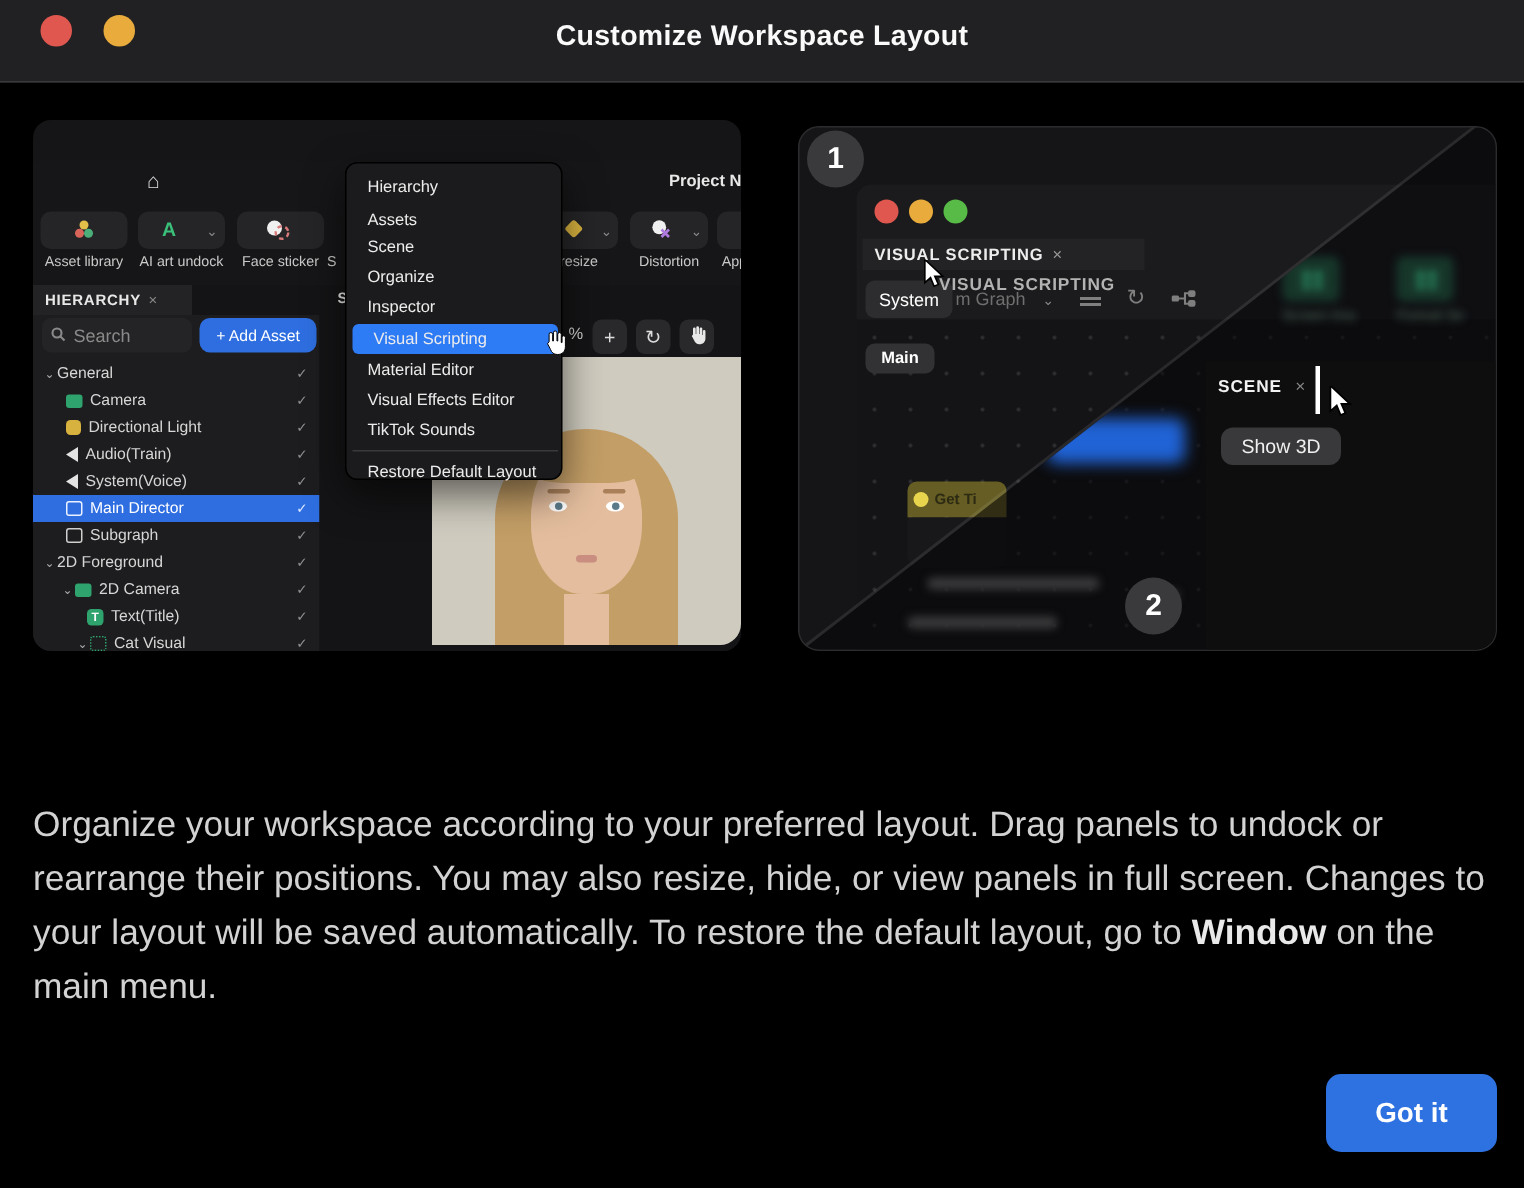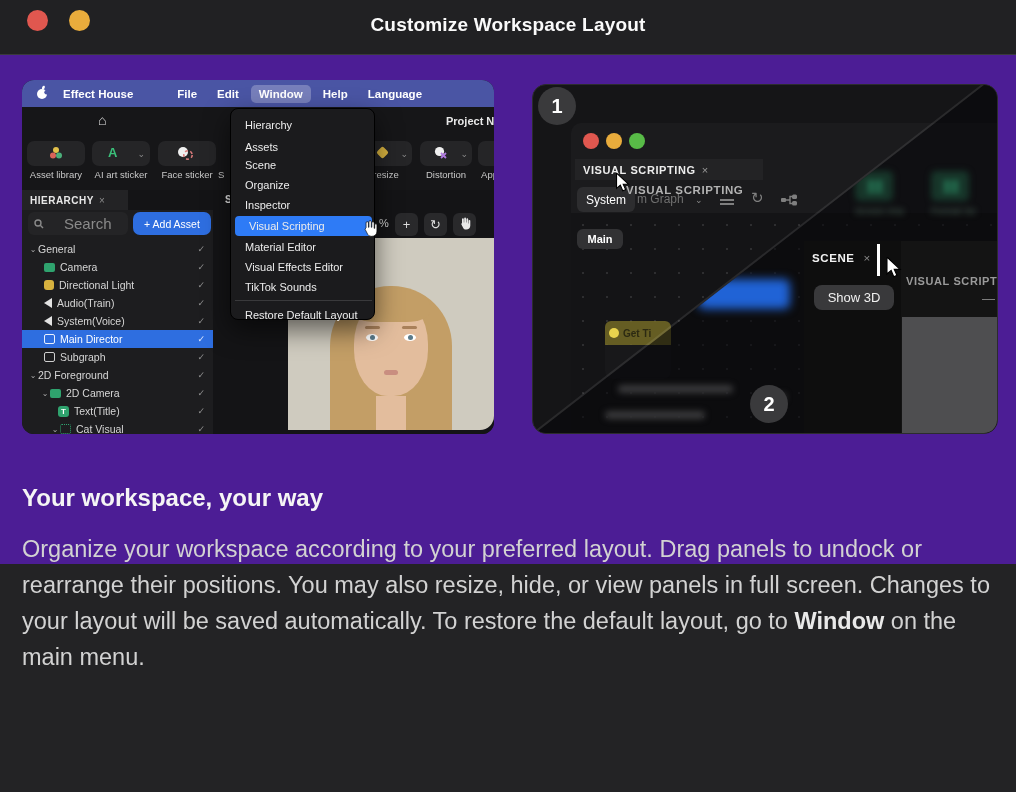--- a/index.html
+++ b/index.html
@@ -1,19 +1,19 @@
 <!DOCTYPE html>
 <html><head>
 <meta charset="utf-8">
 <style>
   * { margin:0; padding:0; box-sizing:border-box; }
   html,body { width:1016px; height:792px; overflow:hidden; background:#232325;
               font-family:"Liberation Sans", sans-serif; }
   .abs { position:absolute; }
-  .dialog { position:relative; width:1016px; height:564px; background:#4c1d95; }
+  .dialog { position:relative; width:1016px; height:792px; background:#000000; }
 
   
   .titlebar { position:absolute; left:0; top:0; width:1016px; height:55px;
               background:#212123; border-bottom:1px solid #3a3a3c; }
   .tl-dot { position:absolute; top:10px; width:21px; height:21px; border-radius:50%; }
   .dlg-title { position:absolute; left:0; right:0; top:14px; text-align:center;
                color:#fafafa; font-size:19px; font-weight:bold; letter-spacing:.2px; }
 
   
   .shot { position:absolute; overflow:hidden; }
@@ -33,22 +33,22 @@
                 border:1.5px solid #d8d8d8; border-radius:2px; }
   .tool-tile { position:absolute; top:61px; height:25px; background:#252527; border-radius:7px; }
   .tool-label { position:absolute; top:89px; font-size:9.5px; color:#c9c9c9; text-align:center; }
   .caret { color:#8a8a8a; font-size:9px; }
   .hpanel { position:absolute; left:0; top:110px; width:191px; height:244px; background:#1d1d1f; }
   .htabstrip { position:absolute; left:0; top:0; width:191px; height:20px; background:#141416; }
   .htab { position:absolute; left:0; top:0; width:106px; height:20px; background:#232325;
           color:#e8e8e8; font-size:10px; font-weight:bold; letter-spacing:.5px;
           display:flex; align-items:center; padding-left:8px; gap:5px; }
   .searchbox { position:absolute; left:6px; top:22px; width:100px; height:23px; background:#242426;
-               border-radius:6px; color:#8a8a8a; font-size:15px; display:flex; align-items:center;
-               padding-left:6px; gap:20px;text-align:right; }
+               border-radius:6px; color:#8a8a8a; font-size:12px; display:flex; align-items:center;
+               padding-left:6px; gap:5px;text-align:right; }
   .addbtn { position:absolute; left:111px; top:22px; width:78px; height:23px; background:#2E6EE0;
             border-radius:7px; color:#fff; font-size:10.5px; display:flex; align-items:center;
             justify-content:center; }
   .hrow { position:absolute; left:0; width:191px; height:18px; display:flex; align-items:center;
           color:#d6d6d6; font-size:10.5px; }
   .hrow.sel { background:#2E6EE0; color:#fff; }
   .hrow .chev { font-size:8px; color:#aaa; width:10px; text-align:center; }
   .hrow .check { position:absolute; right:8px; font-size:9px; color:#8f8f8f; }
   .hrow.sel .check { color:#dfe9ff; }
   .ic { display:inline-block; width:11px; height:9px; border-radius:2px; margin-right:5px; }
@@ -152,35 +152,20 @@
 <div class="dialog">
 
   <div class="titlebar">
     <span class="tl-dot" style="left:27px;background:#E0574F"></span>
     <span class="tl-dot" style="left:69px;background:#E9AC3C"></span>
     <div class="dlg-title">Customize Workspace Layout</div>
   </div>
 
   <div class="shot lshot">
 
-    <div class="menubar">
-      <span style="margin-left:14px">
-        <svg width="13" height="15" viewBox="0 0 13 15">
-            <circle cx="6" cy="9" r="5" fill="#fff"></circle>
-            <circle cx="10.6" cy="7.2" r="2.3" fill="#4A55A4"></circle>
-            <ellipse cx="7.4" cy="2.6" rx="1.3" ry="2" fill="#fff" transform="rotate(28 7.4 2.6)"></ellipse>
-          </svg>
-      </span>
-      <span class="mitem" style="margin-left:6px">Effect House</span>
-      <span class="mitem" style="margin-left:28px">File</span>
-      <span class="mitem" style="margin-left:4px">Edit</span>
-      <span class="mitem active" style="margin-left:4px">Window</span>
-      <span class="mitem" style="margin-left:4px">Help</span>
-      <span class="mitem" style="margin-left:4px">Language</span>
-    </div>
 
     <div class="chrome">
       <span class="light" style="left:12px;background:#E0574F"></span>
       <span class="light" style="left:31px;background:#E9AC3C"></span>
       <span class="light" style="left:50px;background:#58BB47"></span>
       <span class="abs" style="left:76px;top:5px;color:#ddd;font-size:14px">⌂</span>
       <span class="pages-icon"></span>
       <span class="abs" style="left:424px;top:8px;width:48px;color:#e8e8e8;font-size:11px;font-weight:bold;white-space:nowrap;overflow:hidden">Project Na</span>
     </div>
 
@@ -192,21 +177,21 @@
             <circle cx="5" cy="10.5" r="3" fill="#D96459"></circle>
             <circle cx="11" cy="10.5" r="3" fill="#4CAF7A"></circle>
           </svg>
       </span>
     </div>
     <div class="tool-label" style="left:5px;width:58px">Asset library</div>
     <div class="tool-tile" style="left:70px;width:58px">
       <span class="abs" style="left:16px;top:4px;color:#3BC07A;font-size:13px;font-weight:bold">A</span>
       <span class="abs caret" style="right:5px;top:8px">⌄</span>
     </div>
-    <div class="tool-label" style="left:70px;width:58px">AI art sticker</div>
+    <div class="tool-label" style="left:70px;width:58px">AI art undock</div>
     <div class="tool-tile" style="left:136px;width:58px">
       <span class="abs" style="left:18px;top:5px">
         <svg width="18" height="15" viewBox="0 0 18 15">
             <circle cx="7" cy="6" r="5" fill="#f0f0f0"></circle>
             <circle cx="12" cy="9" r="4.2" fill="none" stroke="#D97A7A" stroke-width="1.6" stroke-dasharray="3 2.4"></circle>
           </svg>
       </span>
     </div>
     <div class="tool-label" style="left:136px;width:58px">Face sticker</div>
     <div class="tool-label" style="left:196px;width:14px;text-align:left">S</div>
@@ -428,39 +413,34 @@
 
       <div class="scenepanel"></div>
       <div class="scenetab">
         <span>SCENE</span>
         <span style="color:#8a8a8a;font-weight:normal;margin-left:5px">×</span>
       </div>
       <div class="insbar"></div>
       <div class="show3d">
         <span>Show 3D</span>
       </div>
-      <div class="subpanel">
-        <span class="vspartial">VISUAL SCRIPT</span>
-        <span class="minidash">—</span>
-        <div class="greyrect"></div>
-      </div>
     </div>
     <div class="diagline"></div>
 
     <span class="cursor" style="left:82px;top:88px">
       <svg width="15" height="19" viewBox="0 0 12 16">
           <path d="M1 0 L1 13 L4.2 10.2 L6.2 15 L8.6 14 L6.6 9.4 L11 9.4 Z" fill="#fff" stroke="#000" stroke-width="0.9"></path>
         </svg>
     </span>
     <span class="cursor" style="left:352px;top:172px">
       <svg width="17" height="21" viewBox="0 0 12 16">
           <path d="M1 0 L1 13 L4.2 10.2 L6.2 15 L8.6 14 L6.6 9.4 L11 9.4 Z" fill="#fff" stroke="#000" stroke-width="0.9"></path>
         </svg>
     </span>
 
     <div class="badge" style="left:5px;top:2px">1</div>
     <div class="badge" style="left:217px;top:300px">2</div>
   </div>
 
-  <h2 class="heading">Your workspace, your way</h2>
   <p class="bodytext"><span>Organize your workspace according to your preferred layout. Drag panels to undock or rearrange their positions. You may also resize, hide, or view panels in full screen. Changes to your layout will be saved automatically. To restore the default layout, go to </span><b>Window</b><span> on the main menu.</span></p>
 
+  <button class="gotit">Got it</button>
 </div>
 
 </body></html>

